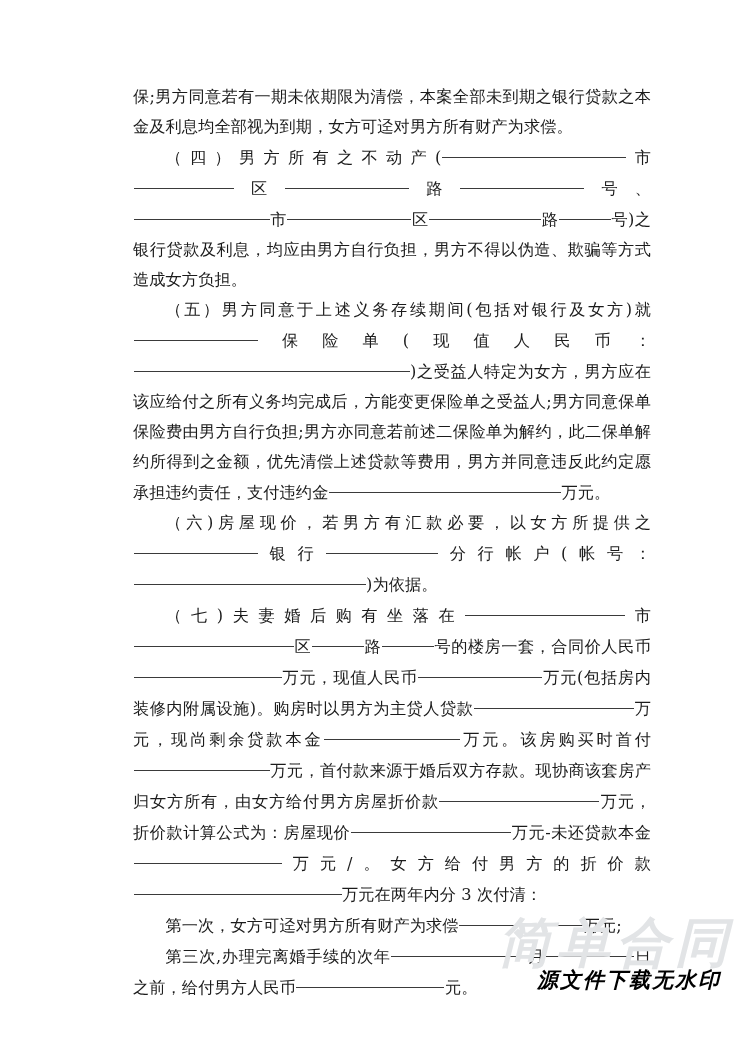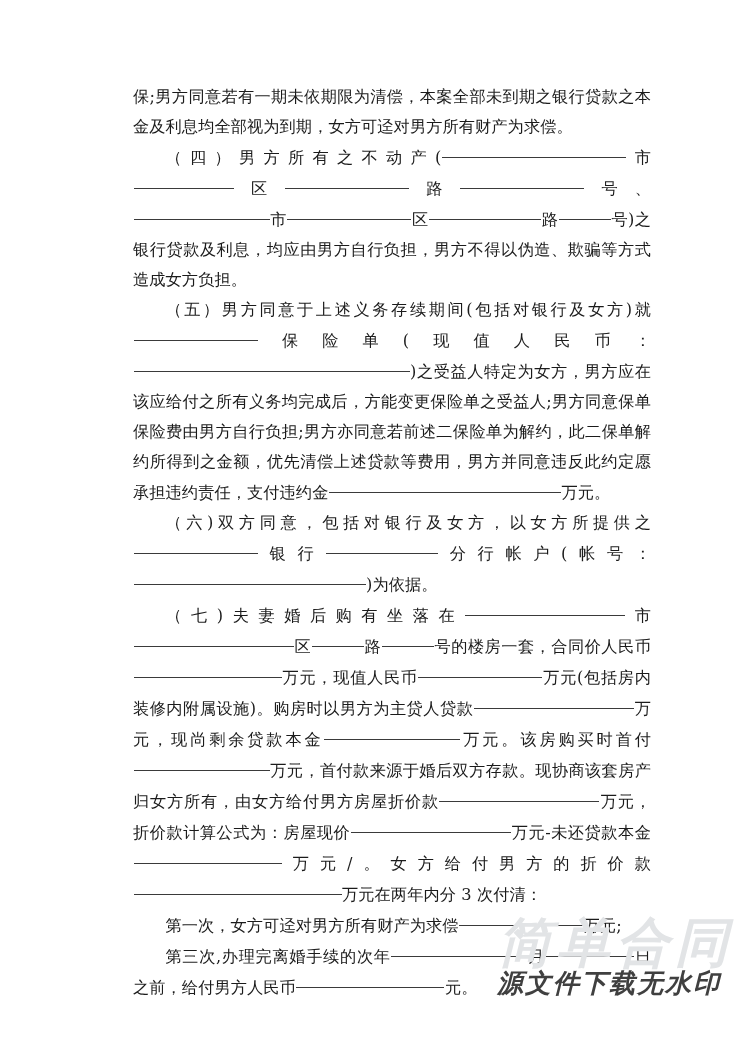--- a/index.html
+++ b/index.html
@@ -84,40 +84,40 @@
     white-space: nowrap;
     user-select: none;
     overflow: hidden;
     width: 250px;
     text-align: right;
   }
   #wm-small {
     position: absolute;
     right: 9px;
     top: 966px;
-    font-size: 26px;
+    font-size: 21px;
     font-weight: 700;
     letter-spacing: 2px;
-    color: #404040;
+    color: #000000;
     font-family: "DejaVu Sans", "Liberation Sans", sans-serif;
     font-style: italic;
     white-space: nowrap;
     user-select: none;
   }
 </style>
 </head>
 <body>
 
 <div id="page">
 
   <div id="doc-body">
       <p class="para"><span>保;男方同意若有一期未依期限为清偿，本案全部未到期之银行贷款之本金及利息均全部视为到期，女方可迳对男方所有财产为求偿。</span></p>
       <p class="para indent"><span>（四）男方所有之不动产(</span><span class="blank b16">&nbsp;</span><span>市</span><span class="blank b9">&nbsp;</span><span>区</span><span class="blank b11">&nbsp;</span><span>路</span><span class="blank b11">&nbsp;</span><span>号、</span><span class="blank b12">&nbsp;</span><span>市</span><span class="blank b11">&nbsp;</span><span>区</span><span class="blank b10">&nbsp;</span><span>路</span><span class="blank b5">&nbsp;</span><span>号)之银行贷款及利息，均应由男方自行负担，男方不得以伪造、欺骗等方式造成女方负担。</span></p>
       <p class="para indent"><span>（五）男方同意于上述义务存续期间(包括对银行及女方)就</span><span class="blank b11">&nbsp;</span><span>保险单(现值人民币：</span><span class="blank b24">&nbsp;</span><span>)之受益人特定为女方，男方应在该应给付之所有义务均完成后，方能变更保险单之受益人;男方同意保单保险费由男方自行负担;男方亦同意若前述二保险单为解约，此二保单解约所得到之金额，优先清偿上述贷款等费用，男方并同意违反此约定愿承担违约责任，支付违约金</span><span class="blank b20">&nbsp;</span><span>万元。</span></p>
-      <p class="para indent"><span>（六)双方同意，包括对银行及女方，以女方所提供之</span><span class="blank b11">&nbsp;</span><span>银行</span><span class="blank b10">&nbsp;</span><span>分行帐户(帐号：</span><span class="blank b20">&nbsp;</span><span>)为依据。</span></p>
+      <p class="para indent"><span>（六)房屋现价，若男方有汇款必要，以女方所提供之</span><span class="blank b11">&nbsp;</span><span>银行</span><span class="blank b10">&nbsp;</span><span>分行帐户(帐号：</span><span class="blank b20">&nbsp;</span><span>)为依据。</span></p>
       <p class="para indent"><span>（七)夫妻婚后购有坐落在</span><span class="blank b14">&nbsp;</span><span>市</span><span class="blank b14">&nbsp;</span><span>区</span><span class="blank b5">&nbsp;</span><span>路</span><span class="blank b5">&nbsp;</span><span>号的楼房一套，合同价人民币</span><span class="blank b13">&nbsp;</span><span>万元，现值人民币</span><span class="blank b11">&nbsp;</span><span>万元(包括房内装修内附属设施)。购房时以男方为主贷人贷款</span><span class="blank b14">&nbsp;</span><span>万元，现尚剩余贷款本金</span><span class="blank b12">&nbsp;</span><span>万元。该房购买时首付</span><span class="blank b12">&nbsp;</span><span>万元，首付款来源于婚后双方存款。现协商该套房产归女方所有，由女方给付男方房屋折价款</span><span class="blank b14">&nbsp;</span><span>万元，折价款计算公式为：房屋现价</span><span class="blank b14">&nbsp;</span><span>万元-未还贷款本金</span><span class="blank b13">&nbsp;</span><span>万元/。女方给付男方的折价款</span><span class="blank b18">&nbsp;</span><span>万元在两年内分 3 次付清：</span></p>
       <p class="para indent"><span>第一次，女方可迳对男方所有财产为求偿</span><span class="blank b11">&nbsp;</span><span>万元;</span></p>
       <p class="para indent"><span>第三次,办理完离婚手续的次年</span><span class="blank b12">&nbsp;</span><span>月</span><span class="blank b8">&nbsp;</span><span>日之前，给付男方人民币</span><span class="blank b13">&nbsp;</span><span>元。</span></p>
     </div>
 
   <div id="wm-big">简单合同</div>
 
   <div id="wm-small">源文件下载无水印</div>
 
 </div>

